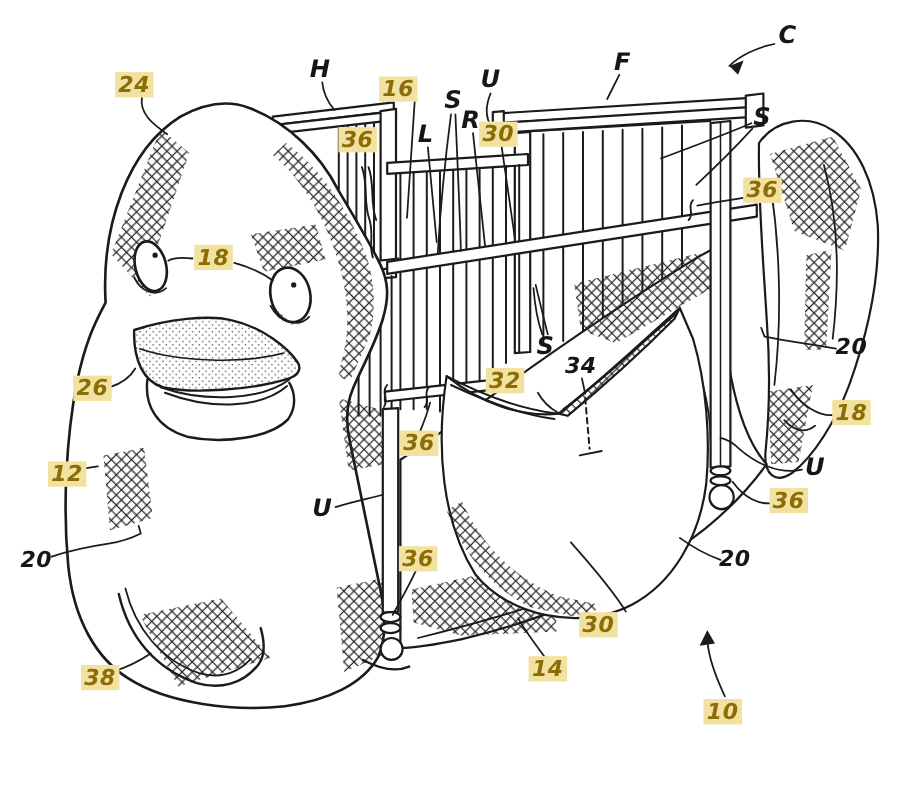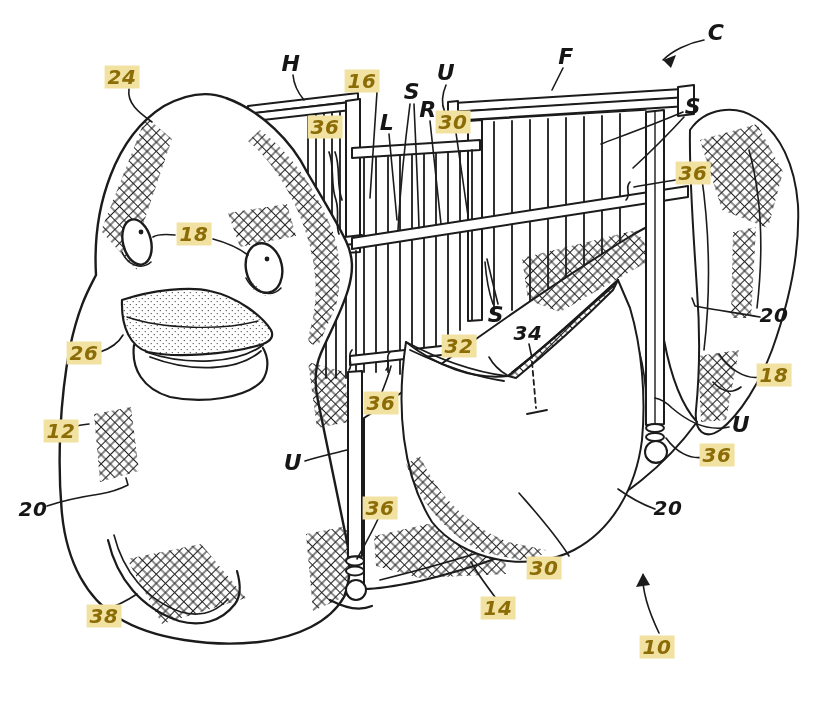--- a/index.html
+++ b/index.html
@@ -227,17 +227,17 @@
       <div class="ref-label hl" style="left: 381px; top: 403px;">36</div>
       <div class="ref-label letter" style="left: 741px; top: 425px;">U</div>
       <div class="ref-label hl" style="left: 61px; top: 431px;">12</div>
       <div class="ref-label hl" style="left: 717px; top: 455px;">36</div>
       <div class="ref-label letter" style="left: 293px; top: 463px;">U</div>
       <div class="ref-label hl" style="left: 380px; top: 508px;">36</div>
       <div class="ref-label" style="left: 668px; top: 508px;">20</div>
       <div class="ref-label" style="left: 33px; top: 509px;">20</div>
       <div class="ref-label hl" style="left: 544px; top: 568px;">30</div>
       <div class="ref-label hl" style="left: 498px; top: 608px; font-style: italic;">14</div>
-      <div class="ref-label hl" style="left: 104px; top: 616px;">38</div>
+      <div class="ref-label hl" style="left: 91px; top: 616px;">38</div>
       <div class="ref-label hl" style="left: 657px; top: 647px;">10</div>
     </div>
 
 </div>
 
 </body></html>

